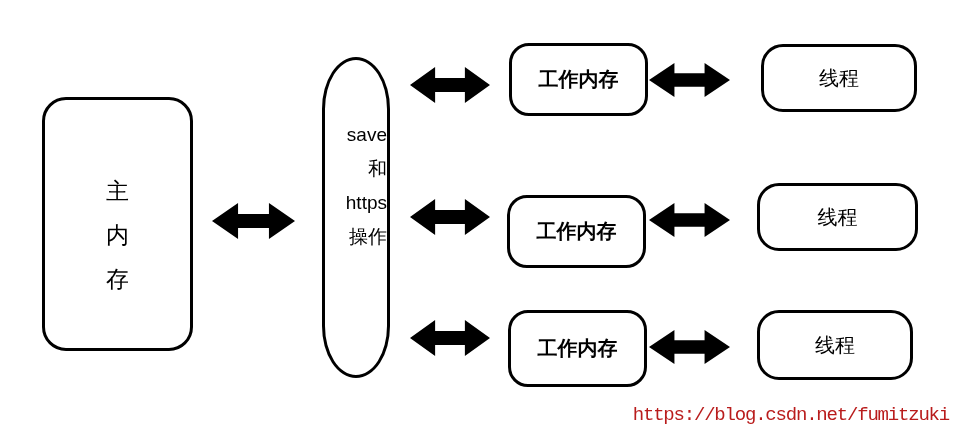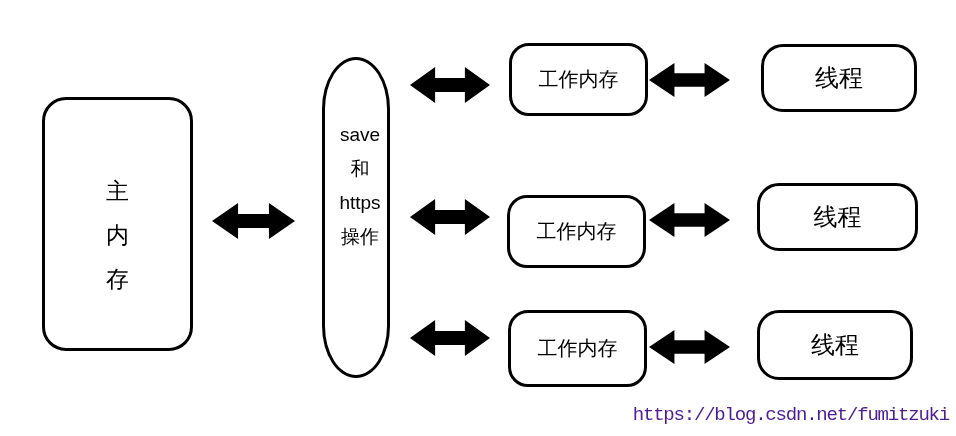--- a/index.html
+++ b/index.html
@@ -32,37 +32,37 @@
     display: block;
     font-size: 23px;
     line-height: 44px;
     text-align: center;
   }
   
   .capsule {
     left: 322px; top: 57px; width: 68px; height: 321px;
     border-radius: 34px / 52px;
     flex-direction: column;
-    align-items: center;
+    align-items: flex-end;
     justify-content: flex-start;
     padding: 58px 0 0 8px;
   }
   .capsule .cline {
     display: block;
     font-size: 19px;
     line-height: 34px;
     white-space: nowrap;
   }
   
-  .wm { width: 139px; height: 73px; border-radius: 20px; font-size: 20px; }
+  .wm { width: 139px; height: 73px; border-radius: 20px; font-size: 20px; font-weight: bold; }
   .wm-1 { left: 509px; top: 43px; }
   .wm-2 { left: 507px; top: 195px; }
   .wm-3 { left: 508px; top: 310px; height: 77px; }
   
-  .thread { width: 156px; height: 68px; border-radius: 22px; font-size: 24px; }
+  .thread { width: 156px; height: 68px; border-radius: 22px; font-size: 20px; }
   .t-1 { left: 761px; top: 44px; }
   .t-2 { left: 757px; top: 183px; width: 161px; }
   .t-3 { left: 757px; top: 310px; height: 70px; }
   
   .arrow { position: absolute; display: block; }
   .arrow polygon { fill: #000000; }
   .a-main { left: 212px; top: 201px; width: 83px; height: 40px; }
   .a-c1 { left: 410px; top: 65px;  width: 80px; height: 40px; }
   .a-c2 { left: 410px; top: 197px; width: 80px; height: 40px; }
   .a-c3 { left: 410px; top: 318px; width: 80px; height: 40px; }
@@ -70,21 +70,21 @@
   .a-t2 { left: 649px; top: 201px; width: 81px; height: 38px; }
   .a-t3 { left: 649px; top: 328px; width: 81px; height: 38px; }
   
   .watermark {
     position: absolute;
     right: 7px;
     top: 404px;
     font-family: "Liberation Mono", monospace;
     font-size: 19px;
     letter-spacing: -1.2px;
-    color: #4c1d95;
+    color: #b91c1c;
     white-space: nowrap;
   }
 </style>
 </head>
 <body>
 
 <div class="canvas">
 
   <div class="box main-memory">
     <span class="vchar">主</span>

